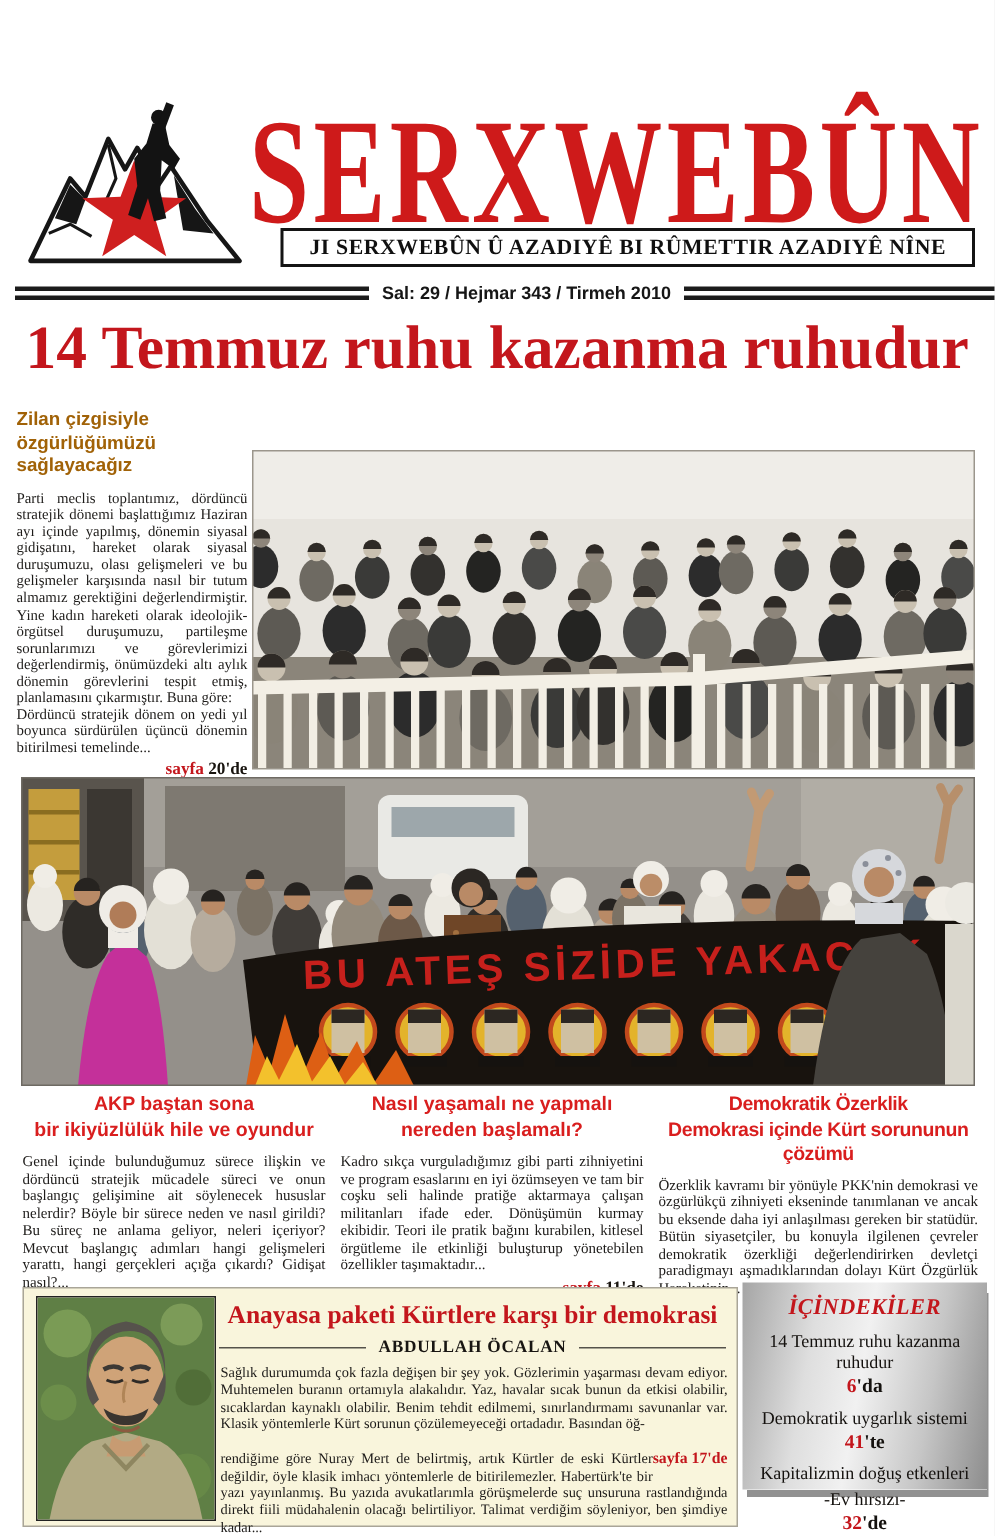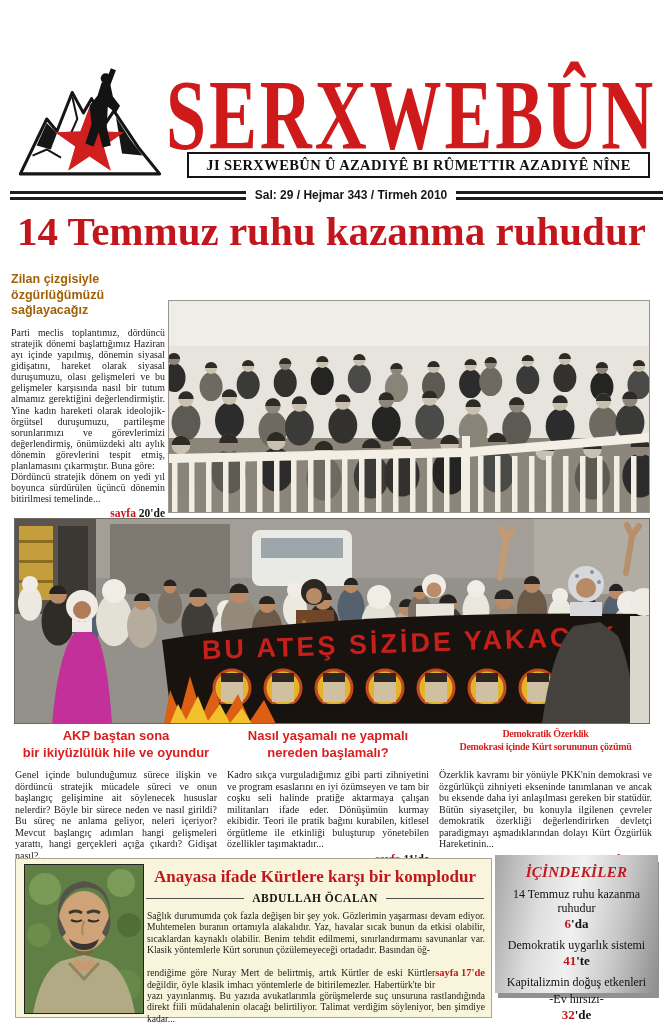--- a/index.html
+++ b/index.html
@@ -29,21 +29,21 @@
   .pageref .num{color:#18140f;}
   
   .photo-top{position:absolute;left:168px;top:300px;width:482px;height:213px;display:block;}
   .photo-mid{position:absolute;left:14px;top:518px;width:636px;height:206px;display:block;}
   
   .cols{position:absolute;left:15px;top:728px;width:640px;display:flex;gap:10px;}
   .col{width:202px;}
   .col.c3{width:213px;}
   .chead{color:#d91e1e;font-family:"Liberation Sans",sans-serif;font-weight:bold;font-size:13px;
         line-height:1.28;text-align:center;white-space:pre-line;margin:0 0 7px 0;min-height:34px;}
-  .c3 .chead{font-size:10px;letter-spacing:-.3px;font-family:Liberation Serif, serif;}
+  .c3 .chead{font-size:13px;letter-spacing:-.3px;}
   .cbody{font-size:10px;line-height:1.15;text-align:justify;margin:0;}
   
   .ocalan{position:absolute;left:15px;top:858px;width:477px;height:160px;background:#f9f5dc;
         border:1px solid #a9a598;box-sizing:border-box;}
   .oc-photo{position:absolute;left:8px;top:5px;width:118px;height:148px;border:1px solid #222;display:block;}
   .oc-title{position:absolute;left:128px;top:9px;width:342px;margin:0;text-align:center;
         color:#c3161c;font-weight:bold;font-size:17px;line-height:1.05;}
   .oc-byline{position:absolute;left:130px;top:33px;width:338px;display:flex;align-items:center;gap:8px;
         font-weight:bold;font-size:11.5px;letter-spacing:.5px;color:#181512;}
   .oc-byline .brule{flex:1;height:1px;background:#55524a;}
@@ -445,21 +445,21 @@
       <ellipse cx="59" cy="56" rx="25" ry="30" fill="#cfa378"></ellipse>
       <path d="M33,52 Q31,20 59,16 Q87,20 85,52 Q84,34 74,26 Q64,20 52,24 Q38,30 33,52 Z" fill="#56524c"></path>
       <path d="M33,50 q-2,14 4,22 l4,-4 Z" fill="#56524c"></path>
       <path d="M85,50 q2,14 -4,22 l-4,-4 Z" fill="#56524c"></path>
       <path d="M44,48 q7,-4 13,0 M62,48 q7,-4 13,0" stroke="#3c3834" stroke-width="3" fill="none"></path>
       <path d="M46,55 q6,3 11,0 M63,55 q6,3 11,0" stroke="#2e2a26" stroke-width="2" fill="none"></path>
       <path d="M59,56 q-3,10 -1,14" stroke="#b08557" stroke-width="2" fill="none"></path>
       <path d="M44,74 Q59,84 74,74 Q70,86 59,85 Q48,86 44,74 Z" fill="#3a3530"></path>
       <path d="M50,86 q9,6 18,0" stroke="#8c5a40" stroke-width="2" fill="none"></path>
     </svg>
-    <h3 class="oc-title">Anayasa ifade Kürtlere karşı bir komplodur</h3>
+    <h3 class="oc-title">Anayasa paketi Kürtlere karşı bir demokrasi</h3>
     <div class="oc-byline">
       <span class="brule"></span>
       <span>ABDULLAH ÖCALAN</span>
       <span class="brule"></span>
     </div>
     <div class="oc-cols">
       <div class="ocol">Sağlık durumumda çok fazla değişen bir şey yok. Gözlerimin yaşarması devam ediyor. Muhtemelen buranın ortamıyla alakalıdır. Yaz, havalar sıcak bunun da etkisi olabilir, sıcaklardan kaynaklı olabilir. Benim tehdit edilmemi, sınırlandırmamı savunanlar var. Klasik yöntemlerle Kürt sorunun çözülemeyeceği ortadadır. Basından öğ-</div>
       <div class="ocol">
         <strong class="oc-ref">sayfa 17'de</strong>
         <span>rendiğime göre Nuray Mert de belirtmiş, artık Kürtler de eski Kürtler değildir, öyle klasik imhacı yöntemlerle de bitirilemezler. Habertürk'te bir yazı yayınlanmış. Bu yazıda avukatlarımla görüşmelerde suç unsuruna rastlandığında direkt fiili müdahalenin olacağı belirtiliyor. Talimat verdiğim söyleniyor, ben şimdiye kadar...</span>

